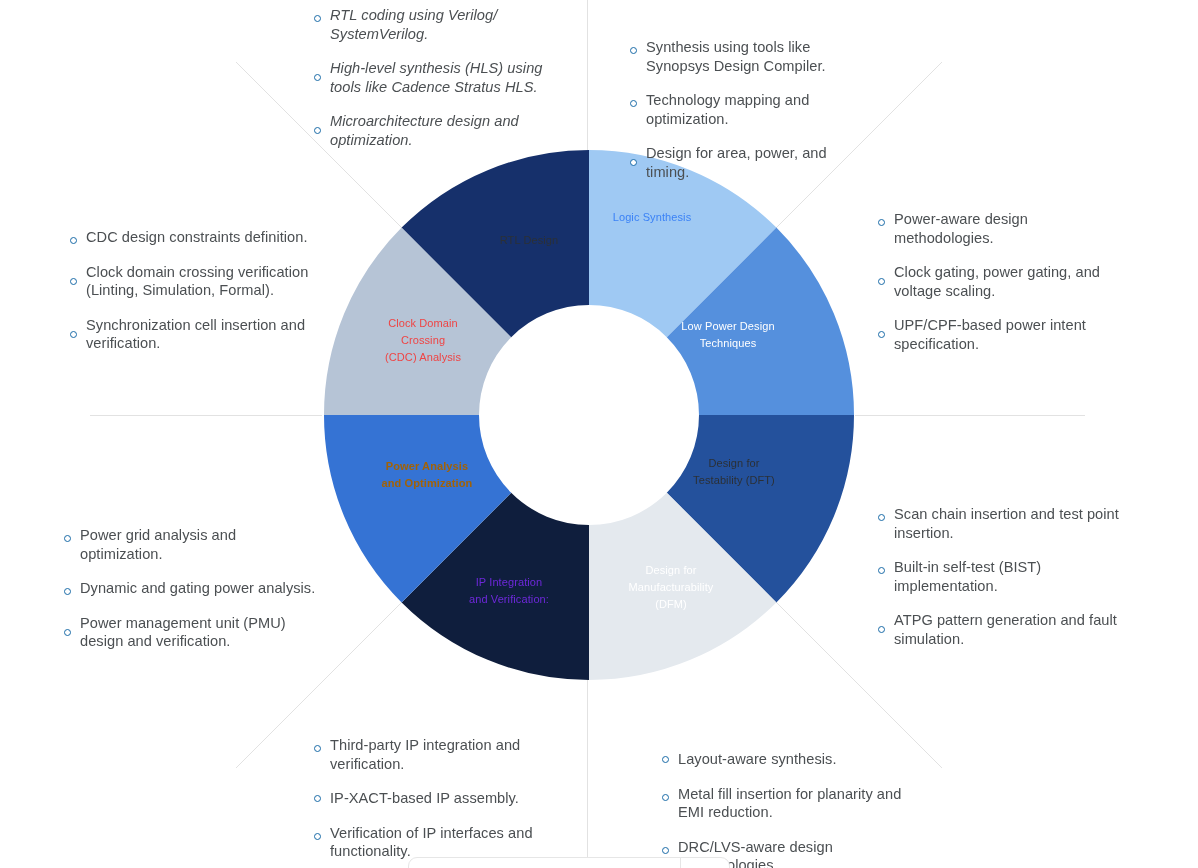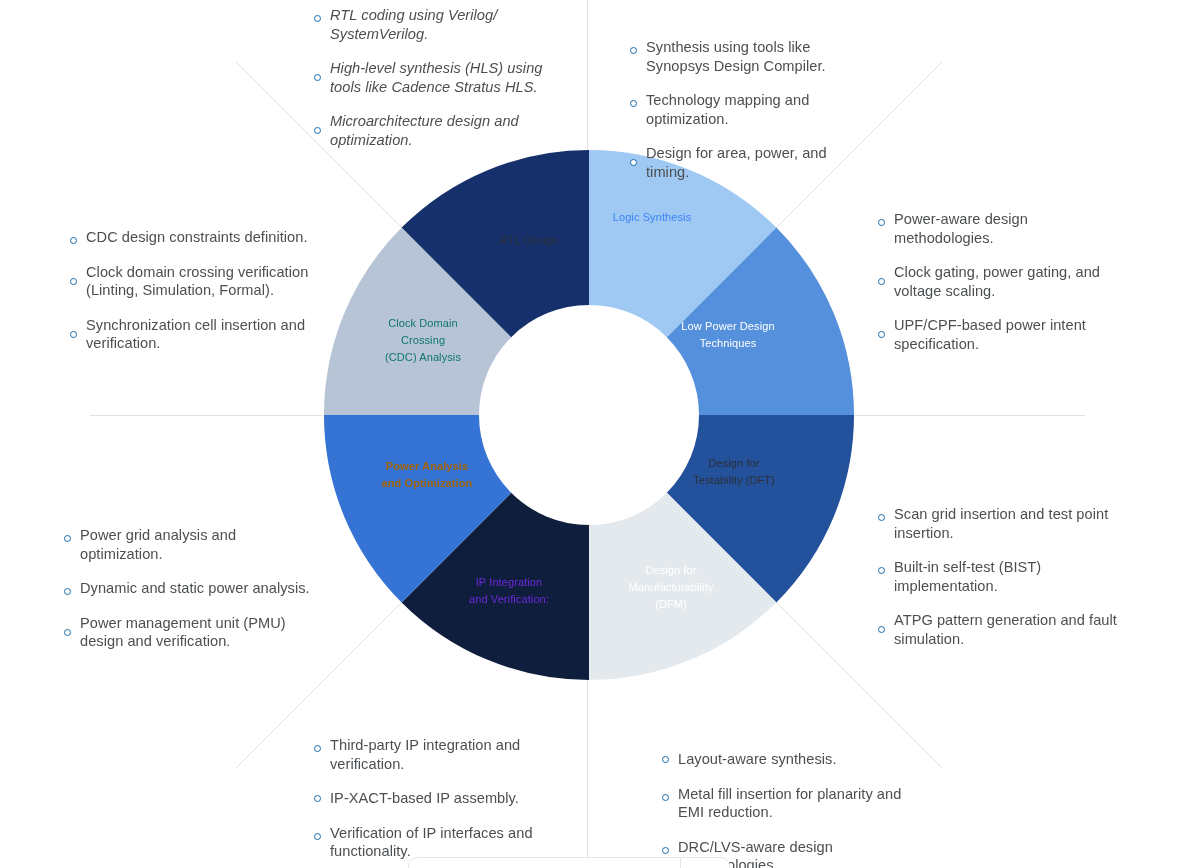--- a/index.html
+++ b/index.html
@@ -124,21 +124,21 @@
 Techniques</div>
     <div class="seg-label" style="left:330px; top:305px; width:160px; color:#2b3036;">Design for
 Testability (DFT)</div>
     <div class="seg-label" style="left:262px; top:412px; width:170px; color:#ffffff;">Design for
 Manufacturability
 (DFM)</div>
     <div class="seg-label" style="left:100px; top:424px; width:170px; color:#6d28d9;">IP Integration
 and Verification:</div>
     <div class="seg-label" style="left:18px;  top:308px; width:170px; color:#a16207;font-weight:bold;">Power Analysis
 and Optimization</div>
-    <div class="seg-label" style="left:14px;  top:165px; width:170px; color:#0f766e;">Clock Domain
+    <div class="seg-label" style="left:14px;  top:165px; width:170px; color:#ef4444;">Clock Domain
 Crossing
 (CDC) Analysis</div>
   </div>
 
   <div class="group" id="grp-rtl">
     <div class="bullet-row">
       <span class="bullet"></span>
       <span class="btext">RTL coding using Verilog/ SystemVerilog.</span>
     </div>
     <div class="bullet-row">
@@ -196,32 +196,32 @@
     </div>
   </div>
 
   <div class="group" id="grp-power">
     <div class="bullet-row">
       <span class="bullet"></span>
       <span class="btext">Power grid analysis and optimization.</span>
     </div>
     <div class="bullet-row">
       <span class="bullet"></span>
-      <span class="btext">Dynamic and static power analysis.</span>
+      <span class="btext">Dynamic and gating power analysis.</span>
     </div>
     <div class="bullet-row">
       <span class="bullet mid"></span>
       <span class="btext">Power management unit (PMU) design and verification.</span>
     </div>
   </div>
 
   <div class="group" id="grp-dft">
     <div class="bullet-row">
       <span class="bullet"></span>
-      <span class="btext">Scan grid insertion and test point insertion.</span>
+      <span class="btext">Scan chain insertion and test point insertion.</span>
     </div>
     <div class="bullet-row">
       <span class="bullet"></span>
       <span class="btext">Built-in self-test (BIST) implementation.</span>
     </div>
     <div class="bullet-row">
       <span class="bullet mid"></span>
       <span class="btext">ATPG pattern generation and fault simulation.</span>
     </div>
   </div>

